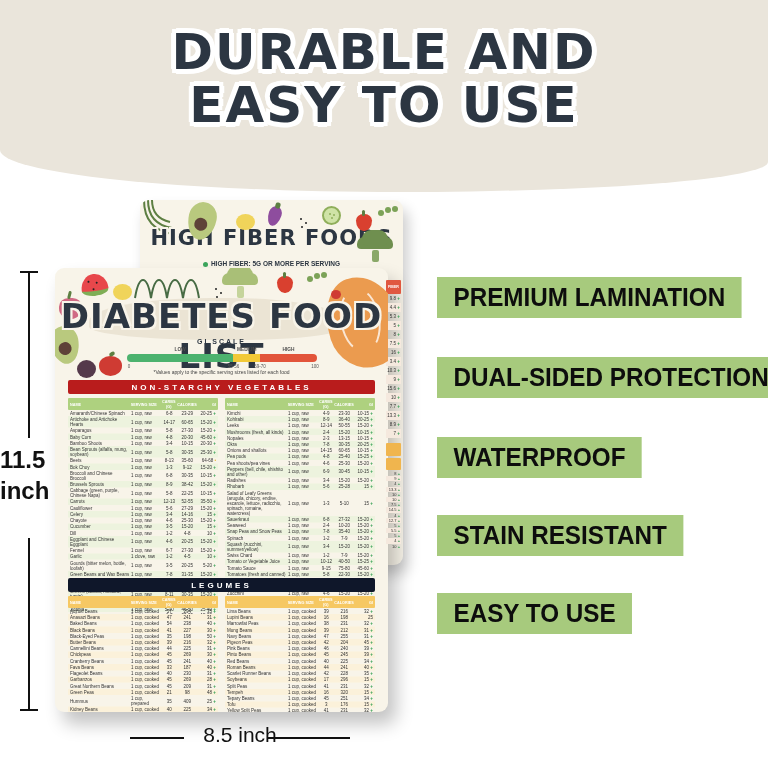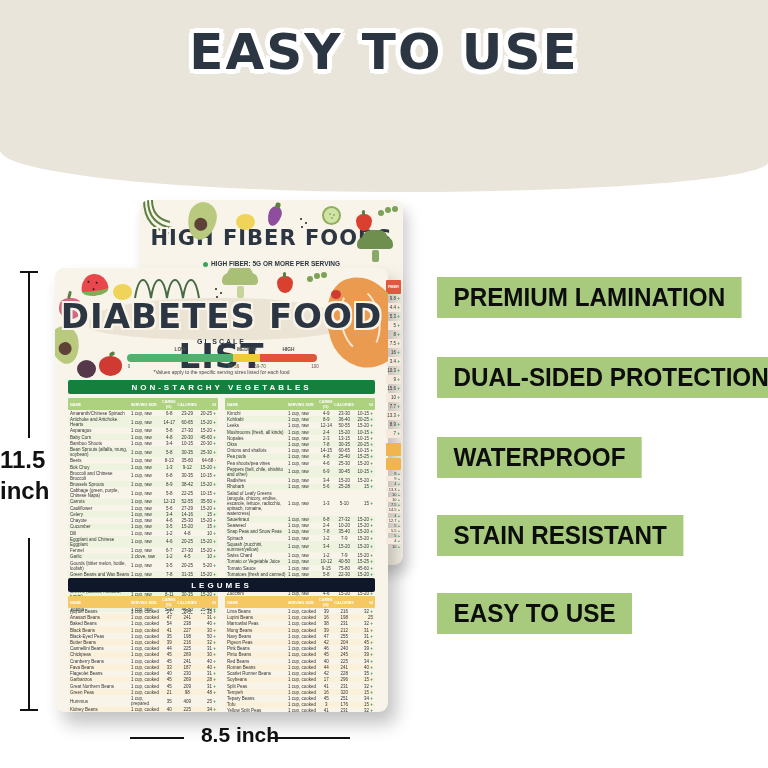--- a/index.html
+++ b/index.html
@@ -70,21 +70,21 @@
   .gi-labels span{position:absolute;transform:translateX(-50%)}
   .gi-bar{position:relative;height:8px;border-radius:4px;overflow:hidden;display:flex}
   .gi-bar b{height:100%}
   .gi-ticks{position:relative;height:8px;font-size:4.5px;color:#555;margin-top:2px}
   .gi-ticks span{position:absolute;transform:translateX(-50%)}
   .gi-note{position:absolute;top:101px;width:100%;text-align:center;font-size:5px;color:#444;z-index:3}
 
   
   .banner{position:absolute;left:13px;width:307px;height:14px;border-radius:2px;color:#fff;
     font-size:8px;font-weight:bold;letter-spacing:3px;display:flex;align-items:center;justify-content:center;z-index:3}
-  .banner.green{top:112px;background:#15803d}
+  .banner.green{top:112px;background:#b91c1c}
   .banner.orange{top:310px;background:#0f172a}
 
   
   .tables-wrap{position:absolute;left:13px;width:614px;transform:scale(.5);transform-origin:0 0;display:flex;gap:14px;z-index:3}
   .tables-wrap.veg{top:130px}
   .tables-wrap.leg{top:328px}
   .food-table{width:300px}
   .t-head{display:flex;color:#fff;font-size:7.5px;font-weight:bold;padding:3px 4px;border-radius:2px;align-items:center}
   .veg .t-head{background:#aed17f}
   .leg .t-head{background:#f6c863}
@@ -123,29 +123,30 @@
 
   
   .dim{position:absolute;background:#111}
   .v-seg1{left:28px;top:272px;width:2px;height:166px}
   .v-seg2{left:28px;top:538px;width:2px;height:172px}
   .v-cap-top{left:20px;top:271px;width:18px;height:2px}
   .v-cap-bot{left:20px;top:709px;width:18px;height:2px}
   .v-label{position:absolute;left:0;top:444px;width:60px;text-align:left;font-size:24px;font-weight:bold;color:#111;line-height:1.3}
   .h-seg1{left:130px;top:737px;width:54px;height:2px}
   .h-seg2{left:268px;top:737px;width:82px;height:2px}
-  .h-label{position:absolute;left:130px;top:723px;width:220px;text-align:center;font-size:21px;font-weight:bold;color:#111}
+  .h-label{position:absolute;left:130px;top:723px;width:220px;text-align:center;font-size:21px;font-weight:normal;color:#111}
 </style>
 </head>
 <body>
 
 <div class="stage">
 
   <div class="top-band"></div>
   <div class="hero-title">
+    <div>DURABLE AND</div>
     <div>EASY TO USE</div>
   </div>
 
   <div class="card back-card">
     <svg class="scribble" style="left:2px;top:0" width="40" height="40" viewBox="0 0 40 40">
       <path d="M2,0 Q2,30 32,34 M6,0 Q6,24 30,28 M10,0 Q10,18 28,22" fill="none" stroke="#5d7f42" stroke-width="2"></path>
     </svg>
     <div class="dec avocado" style="left:48px;top:2px;transform:rotate(12deg)">
         <i></i>
       </div>

